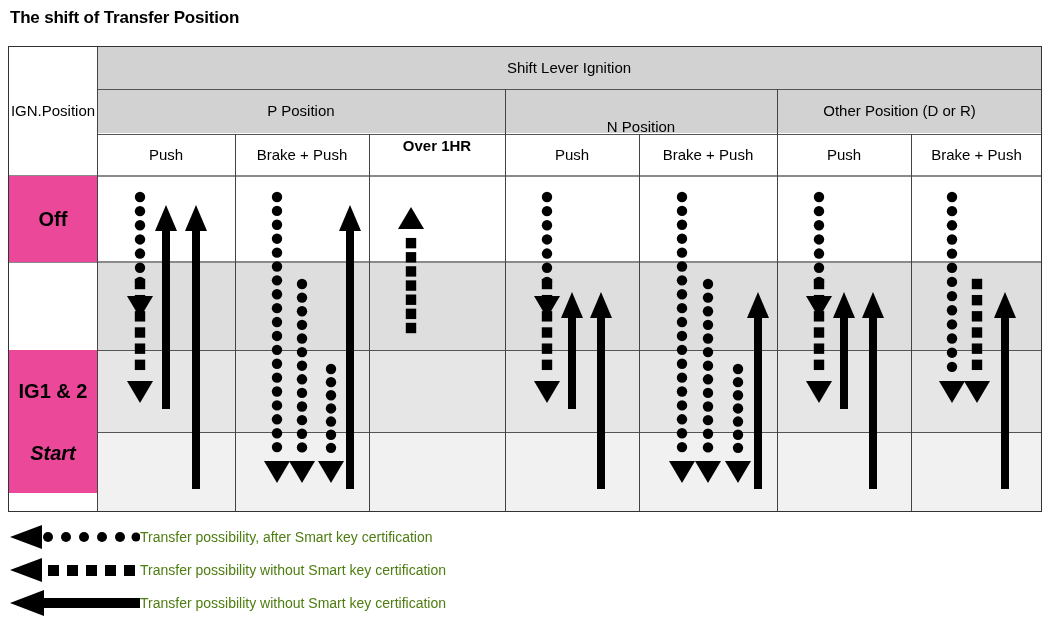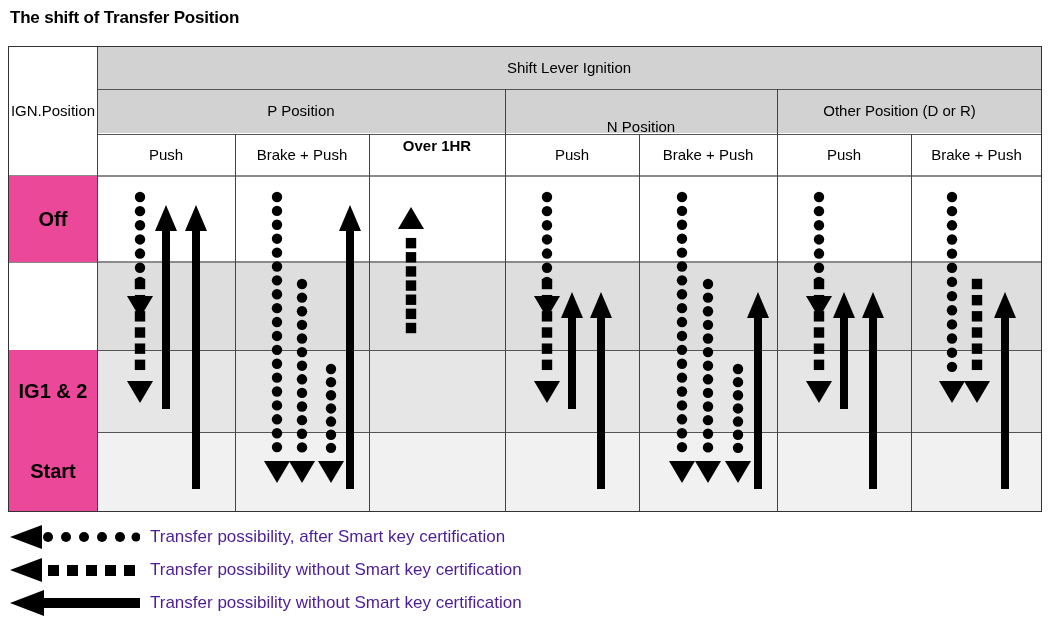--- a/index.html
+++ b/index.html
@@ -34,21 +34,21 @@
   .rowband{position:absolute;left:88px;right:0;box-sizing:border-box;}
   .band-off{background:#d2d2d2;}
   .band-acc{background:#dedede;}
   .band-ig{background:#e6e6e6;}
   .band-start{background:#f1f1f1;}
   
   #arrows{position:absolute;left:0;top:0;width:1034px;height:466px;pointer-events:none;z-index:3;}
   
   #legend{position:absolute;left:0;top:516px;width:1050px;height:112px;}
   .lg-row{position:absolute;display:flex;align-items:center;}
-  .lg-text{font-size:17px;color:#4c1d95;white-space:nowrap;padding-left:10px;}
+  .lg-text{font-size:14px;color:#4d7c0f;white-space:nowrap;}
   .lg-icon{width:132px;height:26px;flex:0 0 132px;}
 </style>
 </head>
 <body>
 
 <div id="title">The shift of Transfer Position</div>
 
 <div id="table">
 
   <div class="rowband band-off" style="top:0px;height:86px;"></div>
@@ -70,21 +70,21 @@
   <div class="hdr" style="left:88px;top:87px;width:138px;height:42px;">Push</div>
   <div class="hdr" style="left:226px;top:87px;width:134px;height:42px;">Brake + Push</div>
   <div class="hdr" style="left:360px;top:78px;width:136px;height:42px;font-weight:bold;">Over 1HR</div>
   <div class="hdr" style="left:496px;top:87px;width:134px;height:42px;">Push</div>
   <div class="hdr" style="left:630px;top:87px;width:138px;height:42px;">Brake + Push</div>
   <div class="hdr" style="left:768px;top:87px;width:134px;height:42px;">Push</div>
   <div class="hdr" style="left:902px;top:87px;width:131px;height:42px;">Brake + Push</div>
 
   <div class="rowlabel" style="top:129px;height:86px;">Off</div>
   <div class="rowlabel" style="top:303px;height:82px;">IG1 &amp; 2</div>
-  <div class="rowlabel" style="top:385px;height:79px;">Start</div>
+  <div class="rowlabel" style="top:367px;height:79px;font-style:italic;">Start</div>
 
   <div class="hline" style="top:42px;left:88px;"></div>
   <div class="hline" style="top:87px;left:88px;"></div>
   <div class="hline thick" style="top:128px;"></div>
   <div class="hline thick" style="top:214px;"></div>
   <div class="hline" style="top:303px;"></div>
   <div class="hline" style="top:385px;"></div>
 
   <div class="vline" style="left:88px;"></div>
   <div class="vline" style="left:226px;top:87px;"></div>

